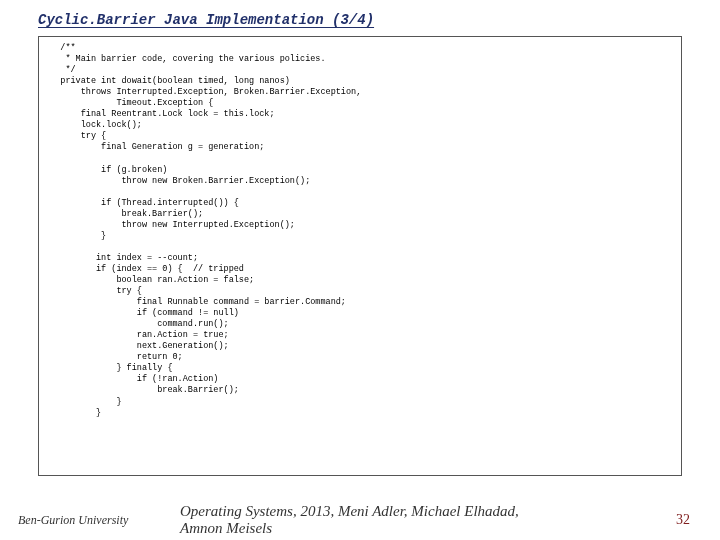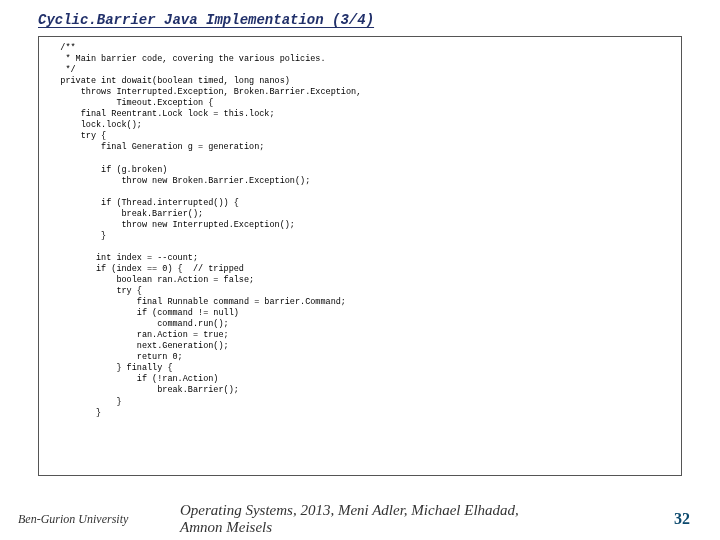--- a/index.html
+++ b/index.html
@@ -41,21 +41,21 @@
     font-style: italic;
     color: #333;
   }
   .footer-left { font-size: 12px; }
   .footer-center {
     position: absolute;
     left: 50%;
     transform: translateX(-50%);
     font-size: 15px;
   }
-  .footer-right { font-size: 16px; font-style: normal; color: #0c4a6e; font-weight: bold; }
+  .footer-right { font-size: 14px; font-style: normal; color: #7f1d1d; }
 </style>
 </head>
 <body>
 
 <div class="slide">
 
   <div class="title">Cyclic.Barrier Java Implementation (3/4)</div>
 
   <div class="codebox">
     <div class="code">   /**

